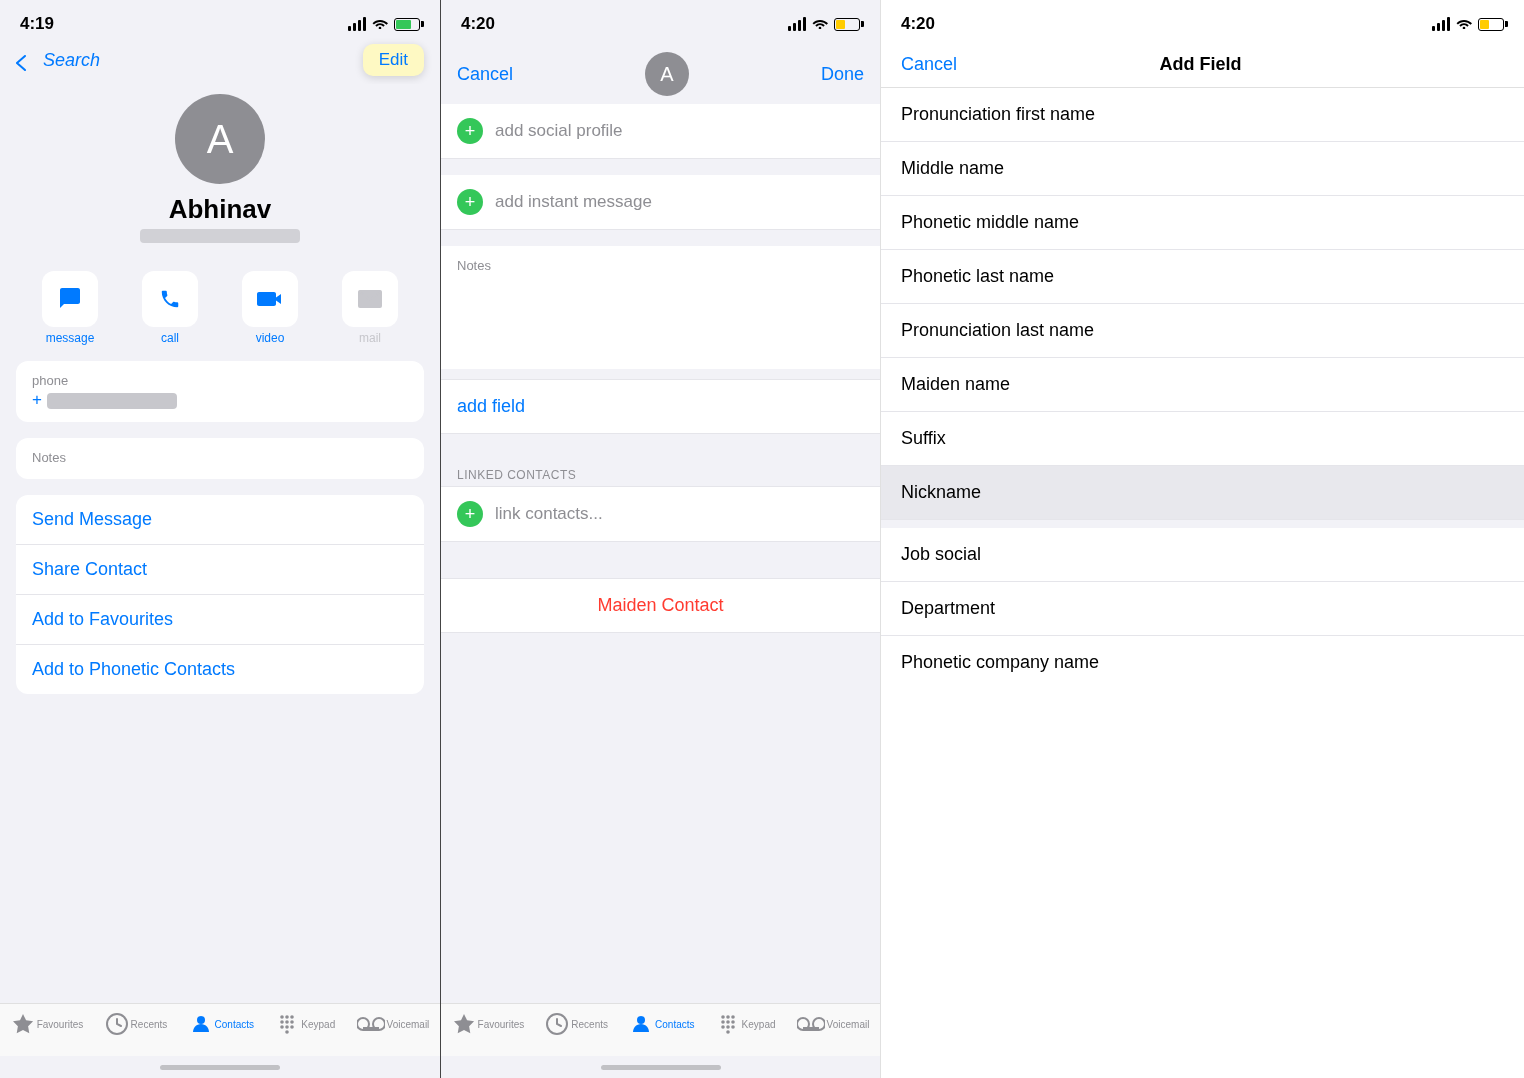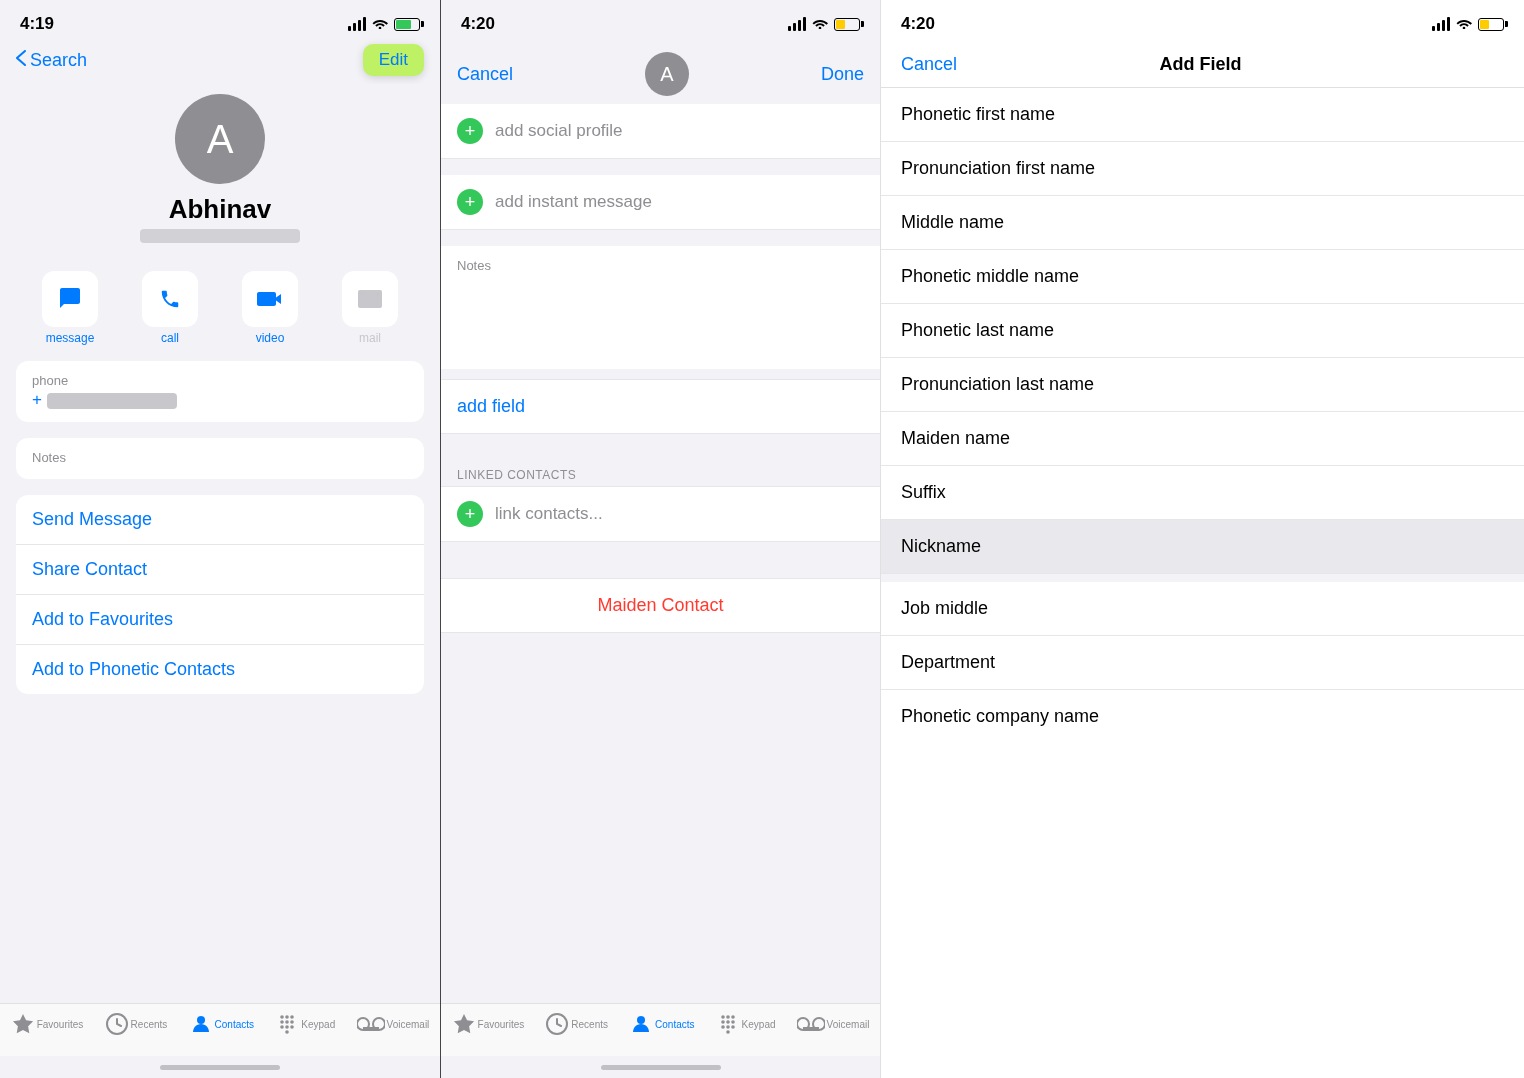--- a/index.html
+++ b/index.html
@@ -57,28 +57,29 @@
 
     .nav-bar {
       display: flex;
       justify-content: space-between;
       align-items: center;
       padding: 4px 16px 8px;
       background: #f2f2f7;
     }
     .nav-back {
       display: flex;
-      align-items: flex-start;
-      gap: 4px;
+      align-items: flex-end;
+      gap: 17px;
       color: #007aff;
       font-size: 18px;
+      font-style: italic;
     }
     .nav-back svg { fill: #007aff; }
     .edit-btn {
-      background: #bef264;
+      background: #fef9c3;
       border-radius: 10px;
       padding: 6px 16px;
       color: #007aff;
       font-size: 17px;
       border: none;
       box-shadow: 0 2px 8px rgba(0,0,0,0.15);
     }
 
     .contact-header {
       display: flex;
@@ -775,23 +776,20 @@
   </div>
 
   <div class="add-field-nav">
     <span class="add-field-cancel">Cancel</span>
     <span class="add-field-title">Add Field</span>
     <span style="width:60px;display:inline-block;"></span>
   </div>
 
   <div class="add-field-list">
     <div class="add-field-item">
-      <span>Phonetic first name</span>
-    </div>
-    <div class="add-field-item">
       <span>Pronunciation first name</span>
     </div>
     <div class="add-field-item">
       <span>Middle name</span>
     </div>
     <div class="add-field-item">
       <span>Phonetic middle name</span>
     </div>
     <div class="add-field-item">
       <span>Phonetic last name</span>
@@ -803,21 +801,21 @@
       <span>Maiden name</span>
     </div>
     <div class="add-field-item">
       <span>Suffix</span>
     </div>
     <div class="add-field-item highlighted">
       <span>Nickname</span>
     </div>
     <div class="divider-gray"></div>
     <div class="add-field-item">
-      <span>Job middle</span>
+      <span>Job social</span>
     </div>
     <div class="add-field-item">
       <span>Department</span>
     </div>
     <div class="add-field-item">
       <span>Phonetic company name</span>
     </div>
   </div>
 </div>
 

